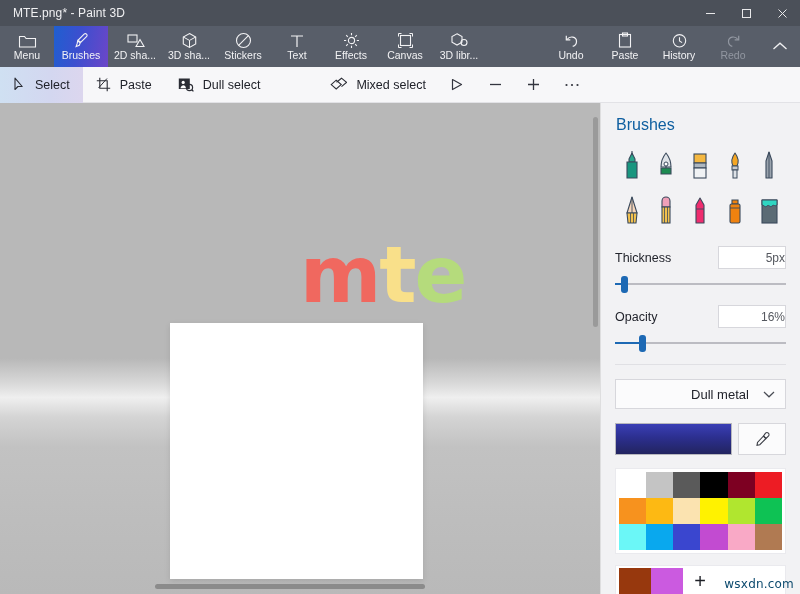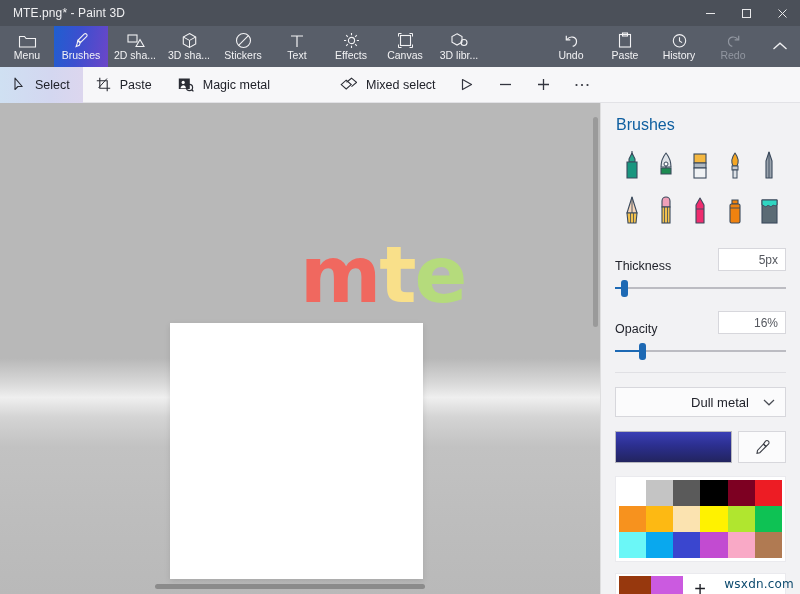--- a/index.html
+++ b/index.html
@@ -186,29 +186,28 @@
   .brush {
     height: 40px;
     display:flex; align-items:center; justify-content:center;
     border-radius: 2px;
   }
 
   .row-label {
     display:flex; align-items:center; justify-content:space-between;
     margin-bottom: 6px;
   }
-  .row-label .name { font-size: 12.5px; color: #22242c; margin-top: 13px; }
+  .row-label .name { font-size: 12.5px; color: #22242c; }
   .value-box {
     width: 68px; height: 23px;
     background: #ffffff;
     border: 1px solid #d7d7dc;
     font-size: 12px;
     color: #55585f;
     display:flex; align-items:center; justify-content:flex-end;
-    padding-right: 7px;
   }
   .slider {
     position: relative;
     height: 18px;
     margin-bottom: 12px;
   }
   .slider .track {
     position: absolute;
     left: 0; right: 0; top: 8px;
     height: 2px; background: #bcbcc2;
@@ -486,21 +485,21 @@
     <div class="tool">
       <span class="ico">
         <svg width="16" height="15" viewBox="0 0 16 15">
           <rect x="0.8" y="1.5" width="11" height="10.5" fill="#2b2d35"></rect>
           <circle cx="5.2" cy="5.4" r="1.6" fill="#fff"></circle>
           <path d="M2.4 11.2c.5-2 1.8-3 3-3s2.3 1 2.8 3z" fill="#fff"></path>
           <circle cx="11.5" cy="10.5" r="3.1" fill="none" stroke="#2b2d35" stroke-width="1.2"></circle>
           <path d="M13.8 12.8l1.6 1.6" stroke="#2b2d35" stroke-width="1.3"></path>
         </svg>
       </span>
-      <span>Magic metal</span>
+      <span>Dull select</span>
     </div>
 
     <div class="tool-gap"></div>
 
     <div class="tool">
       <span class="ico">
         <svg width="17" height="15" viewBox="0 0 17 15">
           <path d="M1.2 7.6l5-4.4 5 4.4-5 4.4z" fill="none" stroke="#2b2d35" stroke-width="1.1"></path>
           <path d="M6.5 5.2l5-4 5 4.2-5 4.2" fill="none" stroke="#2b2d35" stroke-width="1.1"></path>
         </svg>

